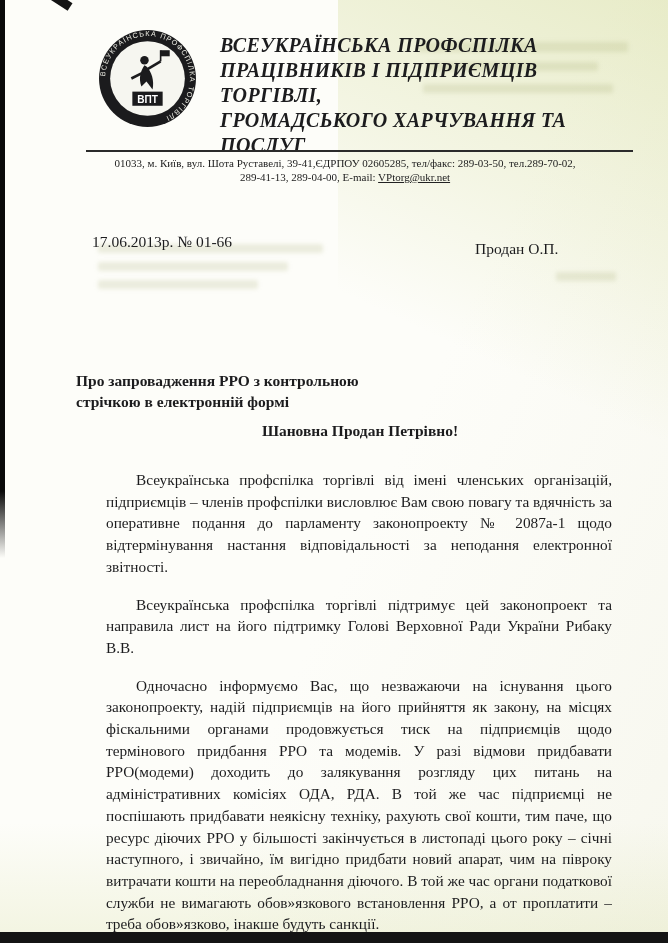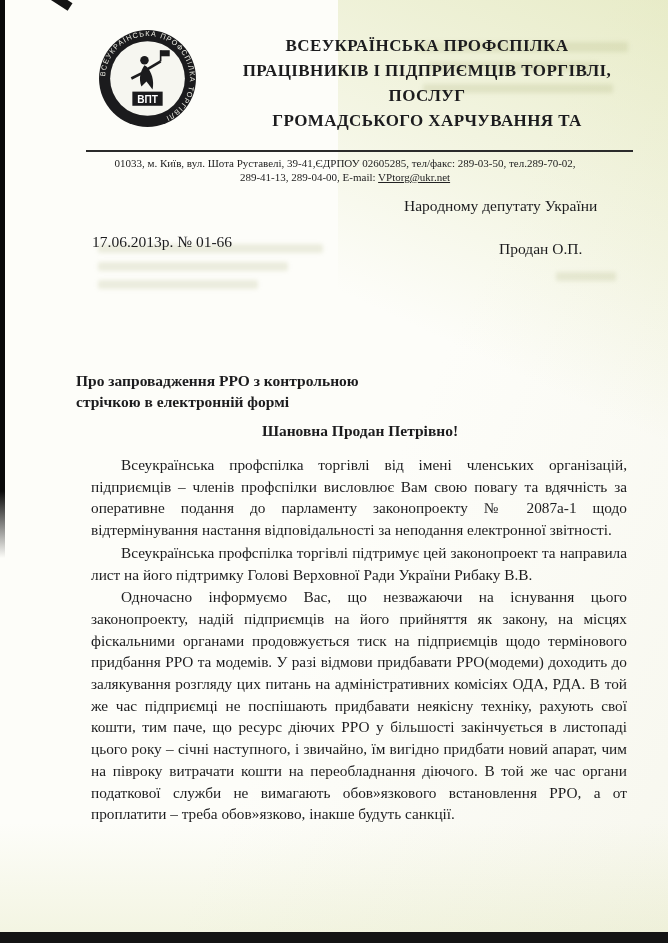--- a/index.html
+++ b/index.html
@@ -44,49 +44,50 @@
   .g3{right:55px;top:84px;width:190px;height:9px;}
   .g4{left:98px;top:244px;width:225px;height:9px;}
   .g5{left:98px;top:262px;width:190px;height:9px;}
   .g6{left:98px;top:280px;width:160px;height:9px;}
   .g7{right:52px;top:272px;width:60px;height:9px;}
 
   
   .logo{position:absolute;left:97px;top:28px;width:101px;height:101px;}
   .org-title{
     position:absolute;left:220px;top:33px;width:414px;
-    text-align:center;font-weight:bold;font-size:17px;line-height:25px;
+    text-align:left;font-weight:bold;font-size:20px;line-height:25px;
     letter-spacing:0.4px;
+    font-style:italic;
   }
   .divider{position:absolute;left:86px;top:150px;width:547px;border-top:2px solid #2b2b2b;}
   .address{
     position:absolute;left:50px;top:156px;width:590px;
     text-align:center;font-size:11px;line-height:14px;color:#222;
   }
   .email{text-decoration:underline;}
 
   
   .date{position:absolute;left:92px;top:197px;font-size:15.5px;margin-top:36px;}
   .recipient1{position:absolute;left:404px;top:197px;font-size:15.5px;}
-  .recipient2{position:absolute;left:499px;top:240px;font-size:15.5px;}
+  .recipient2{position:absolute;left:475px;top:240px;font-size:15.5px;}
 
   
   .subject{
     position:absolute;left:76px;top:370px;width:330px;
     font-weight:bold;font-size:15.5px;line-height:21px;
   }
   .salutation{
     position:absolute;left:90px;top:422px;width:540px;
     text-align:center;font-weight:bold;font-size:15.5px;
   }
   .body-text{
     position:absolute;left:90px;top:453px;width:538px;
     font-size:15.3px;line-height:21.7px;text-align:justify;
   }
-  .body-par{margin:1px;text-indent:30px;}
+  .body-par{margin:16px;text-indent:30px;}
 </style>
 </head>
 <body>
 
 <div class="page">
 
   <div class="tint-topright"></div>
   <div class="tint-bottom"></div>
   <div class="ghost g1"></div>
   <div class="ghost g2"></div>
@@ -118,34 +119,33 @@
       <rect x="63" y="22" width="9" height="6" fill="#1b1b1d"></rect>
 
       <rect x="35" y="63" width="30" height="14" fill="#1b1b1d"></rect>
       <text x="50" y="74" text-anchor="middle" fill="#ffffff" font-size="10" font-weight="bold" font-family="Liberation Sans, sans-serif">ВПТ</text>
     </svg>
   </div>
 
   <div class="org-title">
       <div>ВСЕУКРАЇНСЬКА ПРОФСПІЛКА</div>
       <div>ПРАЦІВНИКІВ І ПІДПРИЄМЦІВ ТОРГІВЛІ,</div>
+      <div>ГРОМАДСЬКОГО ХАРЧУВАННЯ ТА</div>
       <div>ПОСЛУГ</div>
-      <div>ГРОМАДСЬКОГО ХАРЧУВАННЯ ТА</div>
     </div>
 
   <div class="divider"></div>
 
   <div class="address">
     <div>01033, м. Київ, вул. Шота Руставелі, 39-41,ЄДРПОУ  02605285,  тел/факс: 289-03-50, тел.289-70-02,</div>
     <div><span>289-41-13, 289-04-00, E-mail:  </span><span class="email">VPtorg@ukr.net</span>
     </div>
   </div>
 
   <div class="date">17.06.2013р. № 01-66</div>
-  <div class="recipient1">Народному депутату України</div>
   <div class="recipient2">Продан О.П.</div>
 
   <div class="subject">Про запровадження РРО з контрольною стрічкою в електронній формі</div>
   <div class="salutation">Шановна Продан Петрівно!</div>
 
   <div class="body-text">
       <p class="body-par">Всеукраїнська профспілка торгівлі від імені  членських організацій, підприємців – членів  профспілки  висловлює  Вам свою повагу та вдячність за оперативне подання до парламенту законопроекту № 2087а-1 щодо відтермінування настання відповідальності за неподання електронної звітності.</p>
       <p class="body-par">Всеукраїнська профспілка торгівлі підтримує цей законопроект та направила лист на його підтримку  Голові Верховної Ради України Рибаку В.В.</p>
       <p class="body-par">Одночасно інформуємо Вас, що незважаючи на існування цього законопроекту, надій підприємців на його прийняття як закону, на місцях фіскальними органами продовжується тиск на підприємців щодо термінового придбання РРО та модемів. У разі відмови придбавати РРО(модеми) доходить до залякування розгляду  цих питань на адміністративних комісіях ОДА, РДА. В той же час підприємці не поспішають придбавати неякісну техніку, рахують свої кошти, тим паче, що ресурс діючих РРО у більшості закінчується в листопаді цього року – січні наступного, і звичайно, їм вигідно придбати новий апарат, чим на півроку витрачати кошти на переобладнання діючого. В  той  же  час  органи  податкової  служби  не    вимагають обов»язкового  встановлення  РРО, а от проплатити – треба обов»язково, інакше будуть санкції.</p>
     </div>

